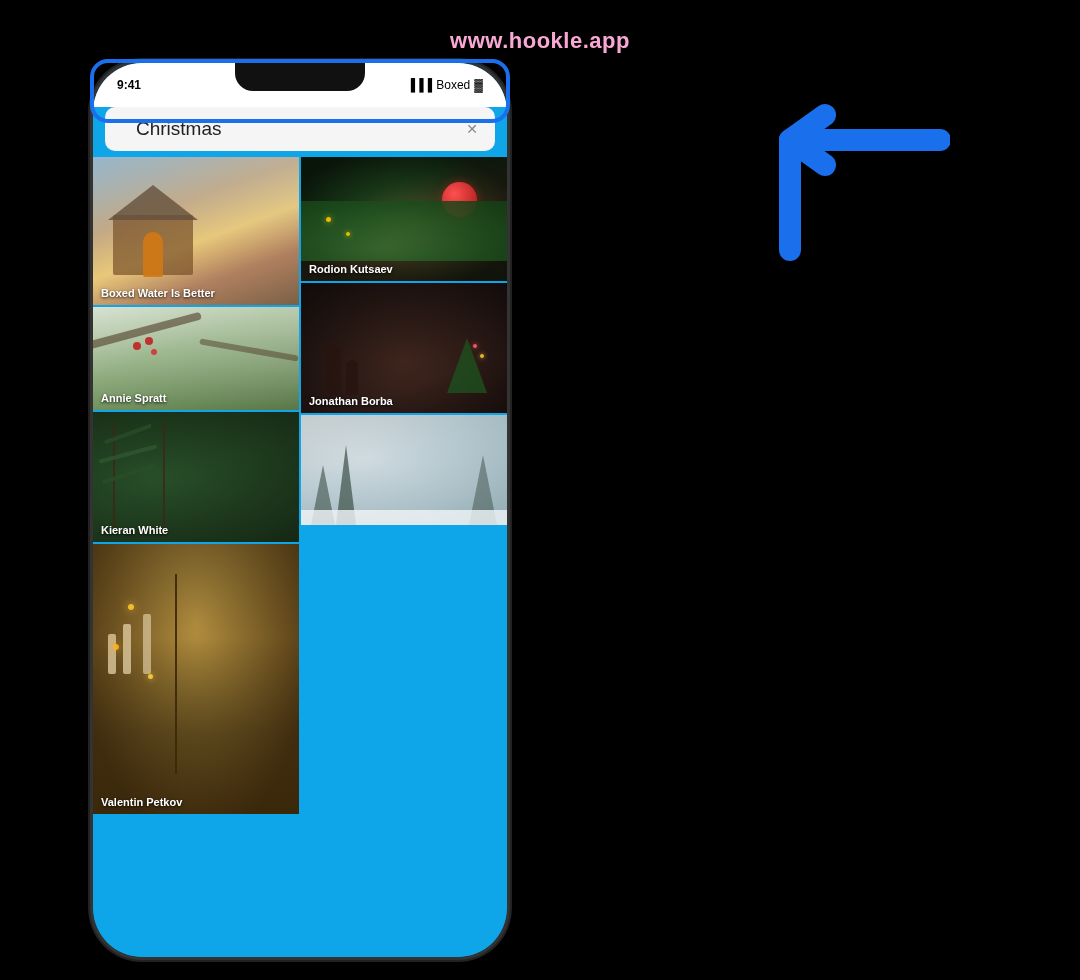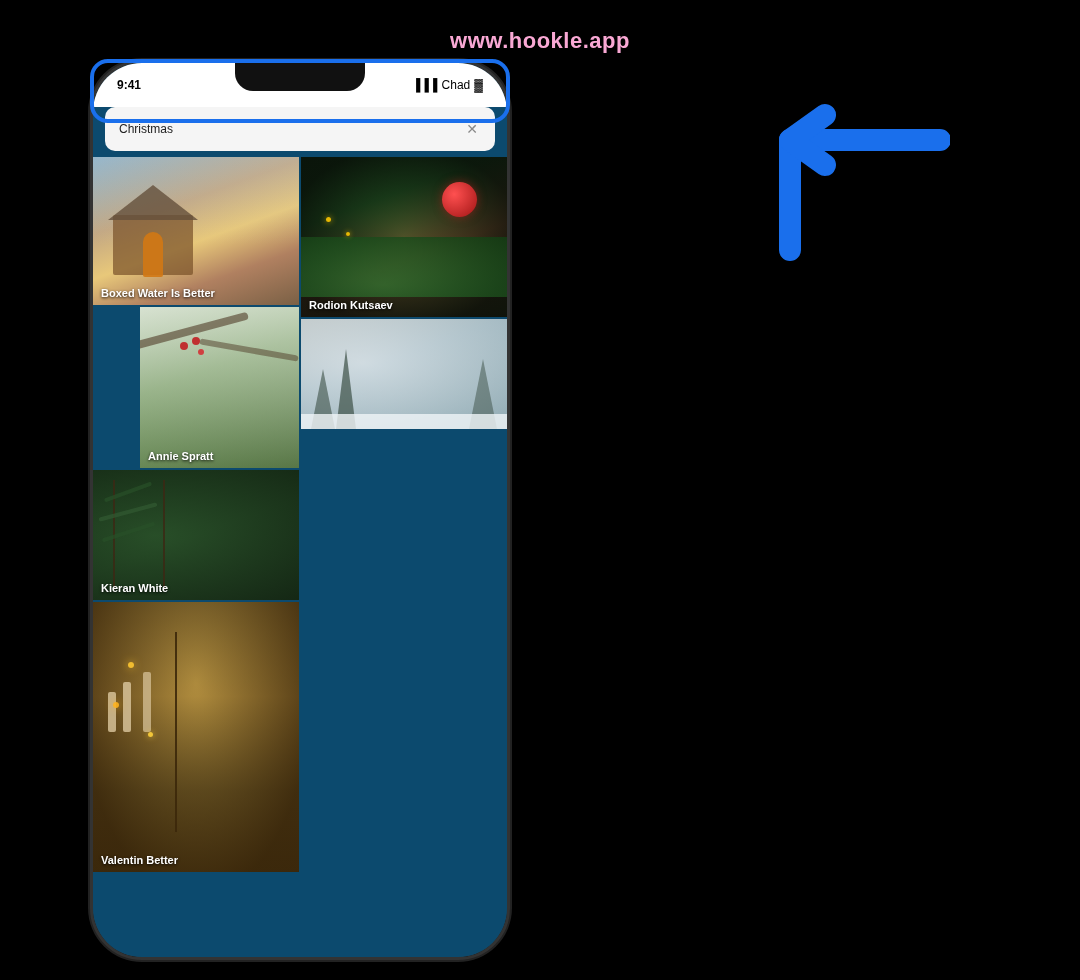--- a/index.html
+++ b/index.html
@@ -88,21 +88,21 @@
 
     
     .phone-content {
       position: absolute;
       top: 0;
       left: 0;
       right: 0;
       bottom: 0;
       border-radius: 22px;
       overflow: hidden;
-      background: #0c4a6e;
+      background: #0ea5e9;
     }
 
     
     .status-bar {
       height: 44px;
       background: #fff;
       display: flex;
       align-items: center;
       justify-content: space-between;
       padding: 0 24px;
@@ -116,22 +116,23 @@
       height: 44px;
       background: #f5f5f5;
       border-radius: 10px;
       display: flex;
       align-items: center;
       padding: 0 14px;
       gap: 8px;
     }
     .search-input-text {
       flex: 1;
-      font-size: 12px;
+      font-size: 19px;
       color: #222;
+      margin-left: 17px;
     }
     .search-clear-btn {
       width: 18px;
       height: 18px;
       display: flex;
       align-items: center;
       justify-content: center;
       color: #888;
       font-size: 14px;
       cursor: pointer;
@@ -180,21 +181,21 @@
 
   <div class="phone-frame">
     <div class="phone-content">
 
       <div class="notch"></div>
 
       <div class="status-bar">
         <span style="font-size:12px; font-weight:600; color:#000;">9:41</span>
         <div style="display:flex; gap:4px; align-items:center;">
           <span style="font-size:12px; color:#000;">▐▐▐</span>
-          <span style="font-size:12px; color:#000;">Chad</span>
+          <span style="font-size:12px; color:#000;">Boxed</span>
           <span style="font-size:12px; color:#000;">▓</span>
         </div>
       </div>
 
       <div class="search-bar">
         <span class="search-input-text">Christmas</span>
         <div class="search-clear-btn">✕</div>
       </div>
 
       <div style="display:flex; gap:2px; padding:0; overflow:hidden;">
@@ -205,21 +206,21 @@
 
             <div style="position:absolute;top:0;left:0;right:0;bottom:0;opacity:0.4;background:linear-gradient(to bottom, rgba(180,200,220,0.5) 0%, transparent 60%);"></div>
 
             <div style="position:absolute;bottom:30px;left:20px;width:80px;height:60px;background:rgba(120,80,40,0.7);border-radius:2px;"></div>
             <div style="position:absolute;bottom:85px;left:15px;width:90px;height:0;border-left:45px solid transparent;border-right:45px solid transparent;border-bottom:35px solid rgba(100,80,60,0.8);"></div>
 
             <div style="position:absolute;bottom:28px;left:50px;width:20px;height:45px;background:rgba(210,120,20,0.9);border-radius:10px 10px 2px 2px;"></div>
             <span class="photo-label" style="position:absolute;bottom:6px;left:8px;color:#fff;font-size:11px;font-weight:600;text-shadow:0 1px 3px rgba(0,0,0,0.9);">Boxed Water Is Better</span>
           </div>
 
-          <div class="photo-item" style="height:161px; background:linear-gradient(160deg, #d0dcc8 0%, #8aa878 40%, #506840 100%); position:relative; overflow:hidden;margin-left:47px;">
+          <div class="photo-item" style="height:103px; background:linear-gradient(160deg, #d0dcc8 0%, #8aa878 40%, #506840 100%); position:relative; overflow:hidden;">
 
             <div style="position:absolute;inset:0;background:linear-gradient(to bottom, rgba(220,230,215,0.6) 0%, rgba(100,140,80,0.4) 100%);"></div>
             <div style="position:absolute;top:20px;left:-10px;width:120px;height:8px;background:rgba(80,60,40,0.6);border-radius:4px;transform:rotate(-15deg);"></div>
             <div style="position:absolute;top:40px;right:0;width:100px;height:6px;background:rgba(80,60,40,0.5);border-radius:3px;transform:rotate(10deg);"></div>
 
             <div style="position:absolute;top:35px;left:40px;width:8px;height:8px;background:#c03030;border-radius:50%;"></div>
             <div style="position:absolute;top:30px;left:52px;width:8px;height:8px;background:#c03030;border-radius:50%;"></div>
             <div style="position:absolute;top:42px;left:58px;width:6px;height:6px;background:#d04040;border-radius:50%;"></div>
             <span class="photo-label" style="position:absolute;bottom:6px;left:8px;color:#fff;font-size:11px;font-weight:600;text-shadow:0 1px 3px rgba(0,0,0,0.9);">Annie Spratt</span>
           </div>
@@ -242,42 +243,55 @@
 
             <div style="position:absolute;top:30px;left:40%;width:2px;height:200px;background:rgba(60,40,10,0.9);"></div>
 
             <div style="position:absolute;top:80px;left:30px;width:8px;height:50px;background:rgba(220,200,160,0.8);border-radius:2px;"></div>
             <div style="position:absolute;top:70px;left:50px;width:8px;height:60px;background:rgba(220,200,160,0.7);border-radius:2px;"></div>
             <div style="position:absolute;top:90px;left:15px;width:8px;height:40px;background:rgba(220,200,160,0.8);border-radius:2px;"></div>
 
             <div style="position:absolute;top:60px;left:35px;width:6px;height:6px;background:rgba(255,200,50,0.9);border-radius:50%;box-shadow:0 0 8px rgba(255,200,50,0.8);"></div>
             <div style="position:absolute;top:100px;left:20px;width:6px;height:6px;background:rgba(255,180,30,0.9);border-radius:50%;box-shadow:0 0 8px rgba(255,180,30,0.8);"></div>
             <div style="position:absolute;top:130px;left:55px;width:5px;height:5px;background:rgba(255,210,60,0.9);border-radius:50%;box-shadow:0 0 6px rgba(255,210,60,0.8);"></div>
-            <span class="photo-label" style="position:absolute;bottom:6px;left:8px;color:#fff;font-size:11px;font-weight:600;text-shadow:0 1px 3px rgba(0,0,0,0.9);">Valentin Better</span>
+            <span class="photo-label" style="position:absolute;bottom:6px;left:8px;color:#fff;font-size:11px;font-weight:600;text-shadow:0 1px 3px rgba(0,0,0,0.9);">Valentin Petkov</span>
           </div>
 
         </div>
 
         <div style="flex:1; display:flex; flex-direction:column; gap:2px;">
 
 
 
-          <div class="photo-item" style="height:160px; background:linear-gradient(160deg, #0a1a0a 0%, #1a3a1a 30%, #c03030 60%, #401010 100%); position:relative; overflow:hidden;text-decoration:underline;">
+          <div class="photo-item" style="height:124px; background:linear-gradient(160deg, #0a1a0a 0%, #1a3a1a 30%, #c03030 60%, #401010 100%); position:relative; overflow:hidden;text-decoration:underline;">
 
             <div style="position:absolute;inset:0;background:radial-gradient(ellipse at 50% 50%, rgba(40,100,40,0.6) 0%, rgba(10,20,10,0.9) 80%);"></div>
 
             <div style="position:absolute;top:25px;right:30px;width:35px;height:35px;background:radial-gradient(ellipse at 35% 35%, rgba(255,80,80,1) 0%, rgba(160,20,20,1) 100%);border-radius:50%;box-shadow:0 0 10px rgba(200,30,30,0.5);"></div>
 
             <div style="position:absolute;bottom:20px;left:0;right:0;height:60px;background:radial-gradient(ellipse at 40% 80%, rgba(50,120,50,0.7) 0%, rgba(20,60,20,0.9) 100%);"></div>
 
             <div style="position:absolute;top:60px;left:25px;width:5px;height:5px;background:rgba(255,200,0,0.9);border-radius:50%;box-shadow:0 0 6px rgba(255,200,0,0.8);"></div>
             <div style="position:absolute;top:75px;left:45px;width:4px;height:4px;background:rgba(255,200,0,0.9);border-radius:50%;box-shadow:0 0 5px rgba(255,200,0,0.8);"></div>
             <span class="photo-label" style="position:absolute;bottom:6px;left:8px;color:#fff;font-size:11px;font-weight:600;text-shadow:0 1px 3px rgba(0,0,0,0.9);">Rodion Kutsaev</span>
           </div>
 
+          <div class="photo-item" style="height:130px; background:linear-gradient(160deg, #1a1010 0%, #2a1818 40%, #3a2020 70%, #201010 100%); position:relative; overflow:hidden;">
+
+            <div style="position:absolute;inset:0;background:radial-gradient(ellipse at 50% 60%, rgba(80,50,30,0.4) 0%, rgba(15,10,10,0.9) 100%);"></div>
+
+            <div style="position:absolute;bottom:20px;right:20px;width:0;height:0;border-left:20px solid transparent;border-right:20px solid transparent;border-bottom:55px solid rgba(30,80,30,0.8);"></div>
+
+            <div style="position:absolute;bottom:18px;left:25px;width:15px;height:50px;background:rgba(40,20,15,0.9);border-radius:8px 8px 2px 2px;"></div>
+            <div style="position:absolute;bottom:18px;left:45px;width:12px;height:35px;background:rgba(40,20,15,0.9);border-radius:6px 6px 2px 2px;"></div>
+
+            <div style="position:absolute;bottom:55px;right:23px;width:4px;height:4px;background:rgba(255,200,50,0.9);border-radius:50%;box-shadow:0 0 5px rgba(255,200,50,0.8);"></div>
+            <div style="position:absolute;bottom:65px;right:30px;width:4px;height:4px;background:rgba(255,100,100,0.9);border-radius:50%;box-shadow:0 0 5px rgba(255,100,100,0.8);"></div>
+            <span class="photo-label" style="position:absolute;bottom:6px;left:8px;color:#fff;font-size:11px;font-weight:600;text-shadow:0 1px 3px rgba(0,0,0,0.9);">Jonathan Borba</span>
+          </div>
 
           <div class="photo-item" style="height:110px; background:linear-gradient(160deg, #d8d0c8 0%, #b0c0c8 40%, #90a8b0 100%); position:relative; overflow:hidden;">
             <div style="position:absolute;inset:0;background:radial-gradient(ellipse at 30% 40%, rgba(220,230,235,0.7) 0%, rgba(140,170,180,0.5) 100%);"></div>
 
             <div style="position:absolute;bottom:0;left:10px;width:0;height:0;border-left:12px solid transparent;border-right:12px solid transparent;border-bottom:60px solid rgba(60,80,70,0.6);"></div>
             <div style="position:absolute;bottom:0;left:35px;width:0;height:0;border-left:10px solid transparent;border-right:10px solid transparent;border-bottom:80px solid rgba(60,80,70,0.7);"></div>
             <div style="position:absolute;bottom:0;right:10px;width:0;height:0;border-left:14px solid transparent;border-right:14px solid transparent;border-bottom:70px solid rgba(60,80,70,0.5);"></div>
 
             <div style="position:absolute;bottom:0;left:0;right:0;height:15px;background:rgba(240,245,248,0.8);"></div>
           </div>

